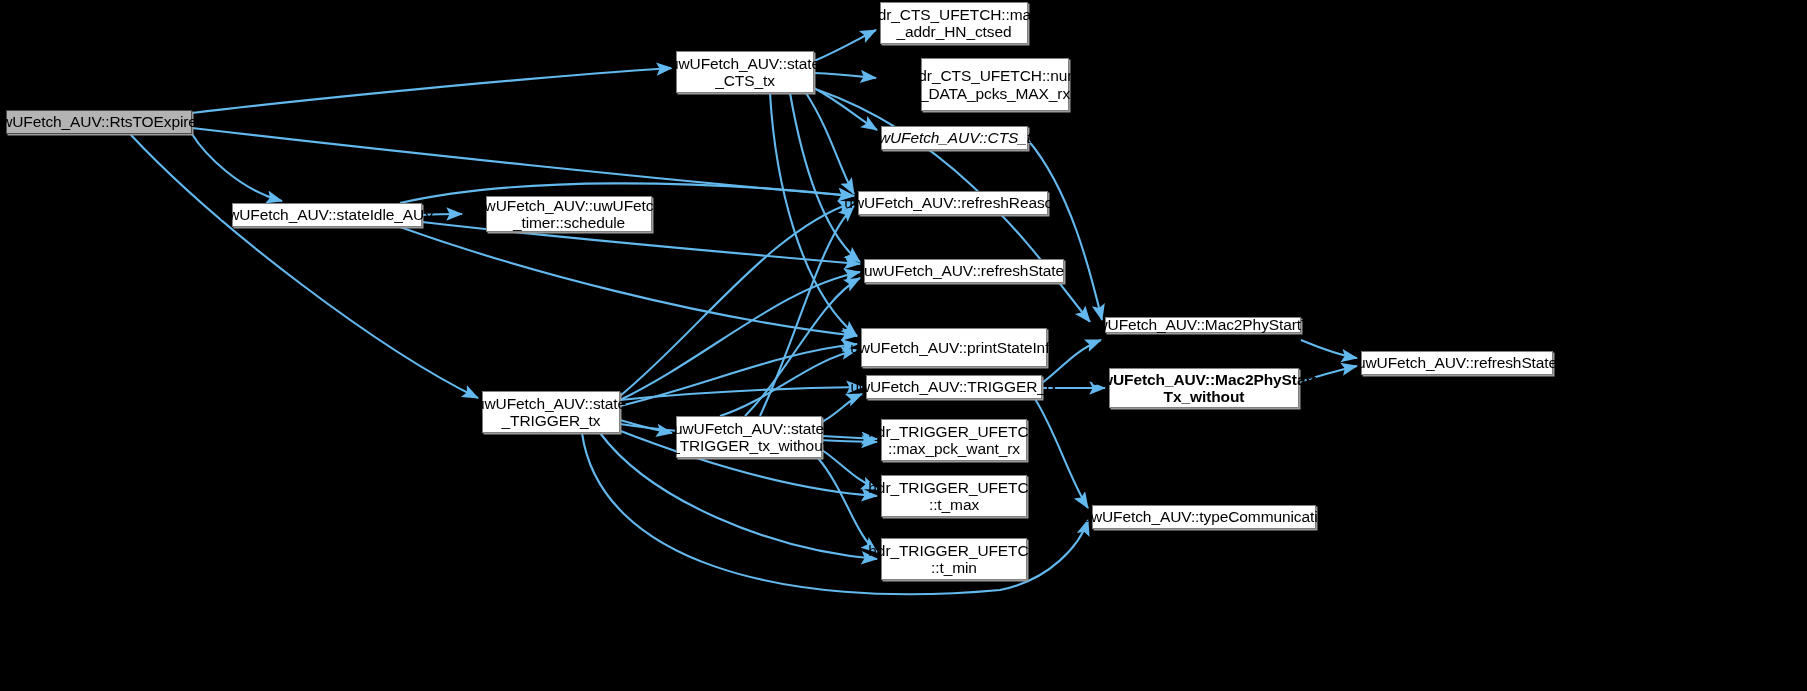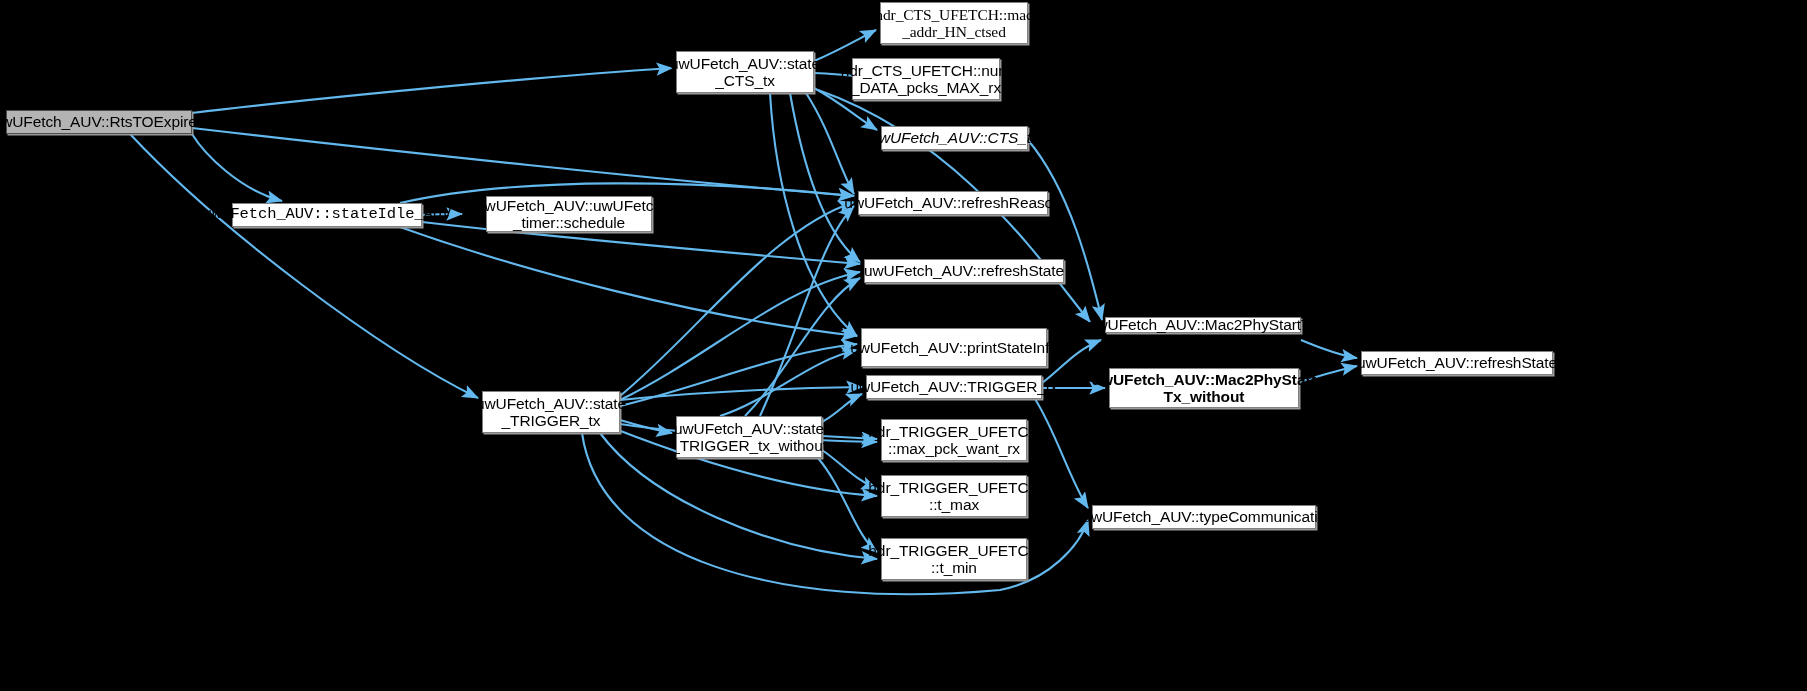--- a/index.html
+++ b/index.html
@@ -92,26 +92,26 @@
         <path d="M1035,399 C1055,430 1070,480 1088,508" fill="none" stroke="#63b8ee" stroke-width="2.1" marker-end="url(#arrow)"></path>
         <path d="M1301,340 C1320,348 1338,355 1357,358" fill="none" stroke="#63b8ee" stroke-width="2.1" marker-end="url(#arrow)"></path>
         <path d="M1299,382 C1320,376 1338,370 1357,366" fill="none" stroke="#63b8ee" stroke-width="2.1" marker-end="url(#arrow)"></path>
         <path d="M1028,140 C1070,190 1090,270 1102,320" fill="none" stroke="#63b8ee" stroke-width="2.1" marker-end="url(#arrow)"></path>
       </g>
   </svg>
   <div id="node-layer">
       <div class="node root" style="left: 6px; top: 110px; width: 186px; height: 24px;">uwUFetch_AUV::RtsTOExpired</div>
       <div class="node" style="left: 676px; top: 51px; width: 138px; height: 42px;">uwUFetch_AUV::state
 _CTS_tx</div>
-      <div class="node" style="left: 880px; top: 2px; width: 148px; height: 42px; font-family: Liberation Serif, serif;">hdr_CTS_UFETCH::mac
+      <div class="node" style="left: 880px; top: 2px; width: 148px; height: 42px;">hdr_CTS_UFETCH::mac
 _addr_HN_ctsed</div>
-      <div class="node" style="left: 852px; top: 58px; width: 148px; height: 42px;">hdr_CTS_UFETCH::num
+      <div class="node" style="left: 921px; top: 58px; width: 148px; height: 53px;">hdr_CTS_UFETCH::num
 _DATA_pcks_MAX_rx</div>
       <div class="node" style="left: 881px; top: 126px; width: 147px; height: 24px; font-style: italic;">uwUFetch_AUV::CTS_tx</div>
-      <div class="node" style="left: 232px; top: 203px; width: 190px; height: 24px; font-family: Liberation Mono, monospace;">uwUFetch_AUV::stateIdle_AUV</div>
+      <div class="node" style="left: 232px; top: 203px; width: 190px; height: 24px;">uwUFetch_AUV::stateIdle_AUV</div>
       <div class="node" style="left: 466px; top: 196px; width: 166px; height: 36px; margin-left: 20px;">uwUFetch_AUV::uwUFetch
 _timer::schedule</div>
       <div class="node" style="left: 858px; top: 191px; width: 190px; height: 24px;">uwUFetch_AUV::refreshReason</div>
       <div class="node" style="left: 864px; top: 259px; width: 200px; height: 24px;">uwUFetch_AUV::refreshState</div>
       <div class="node" style="left: 861px; top: 328px; width: 186px; height: 39px;">uwUFetch_AUV::printStateInfo</div>
       <div class="node" style="left: 866px; top: 375px; width: 176px; height: 24px;">uwUFetch_AUV::TRIGGER_tx</div>
       <div class="node" style="left: 482px; top: 391px; width: 138px; height: 42px;">uwUFetch_AUV::state
 _TRIGGER_tx</div>
       <div class="node" style="left: 676px; top: 416px; width: 146px; height: 42px;">uwUFetch_AUV::state
 _TRIGGER_tx_without</div>

